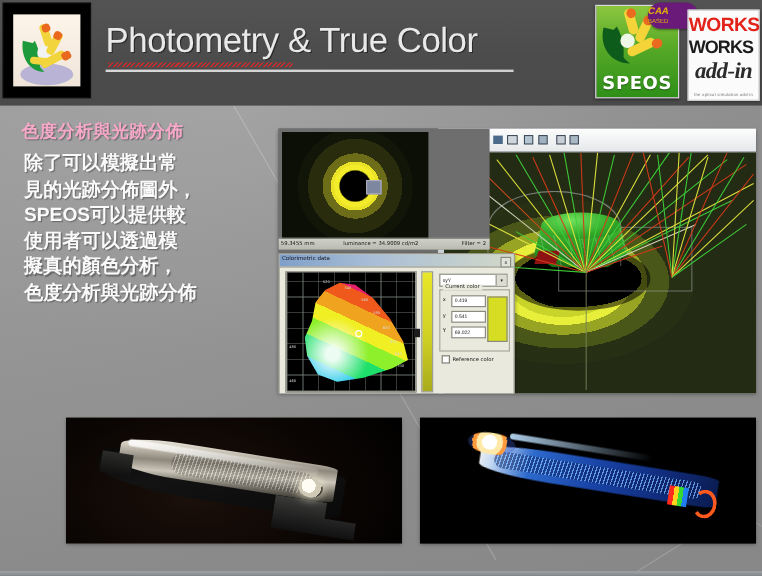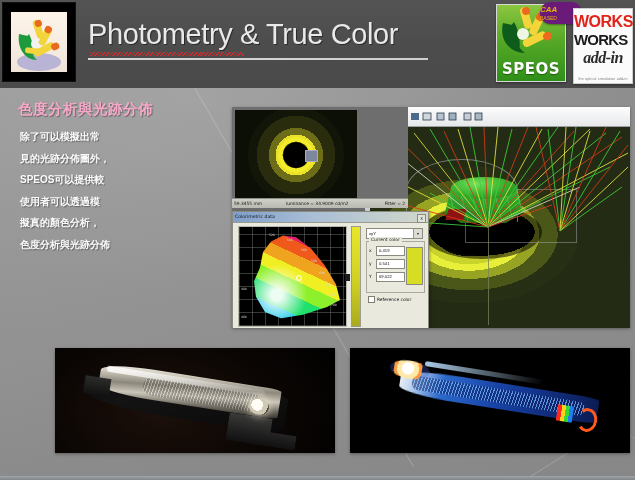--- a/index.html
+++ b/index.html
@@ -58,31 +58,31 @@
   .caav5 i{font-size:5px;display:block;font-style:normal;}
 
   
   .logo-optis{position:absolute;left:573px;top:8px;width:58px;height:74px;
     background:#fbfbfb;border:1px solid #cfcfcf;box-shadow:0 1px 2px rgba(0,0,0,.35);}
   .logo-optis .l1{position:absolute;left:0;top:4px;width:100%;text-align:center;
     color:#e2231a;font-size:16px;font-weight:bold;letter-spacing:-0.5px;}
   .logo-optis .l2{position:absolute;left:0;top:22px;width:100%;text-align:left;
     color:#1b1b1b;font-size:15px;font-weight:bold;letter-spacing:-0.8px;}
   .logo-optis .l3{position:absolute;left:0;top:40px;width:100%;text-align:center;
-    color:#2b2b2b;font-size:16px;font-style:italic;font-weight:bold;
+    color:#2b2b2b;font-size:19px;font-style:italic;font-weight:bold;
     font-family:"Liberation Serif",serif;letter-spacing:-0.5px;}
   .logo-optis .l4{position:absolute;left:0;bottom:2px;width:100%;text-align:center;
     color:#7a7a7a;font-size:3.5px;letter-spacing:.2px;}
 
   
   .heading{position:absolute;left:18px;top:100px;width:210px;
     color:#f7a8c8;font-size:14.5px;font-weight:bold;letter-spacing:.5px;
     text-shadow:1px 1px 1px rgba(0,0,0,.35);}
   .body-text{position:absolute;left:20px;top:126px;width:190px;
-    color:#fafafa;font-size:10px;line-height:21.5px;font-weight:bold;
+    color:#fafafa;font-size:16px;line-height:21.5px;font-weight:bold;
     text-shadow:1px 1px 1px rgba(0,0,0,.35);}
   .body-text div{white-space:nowrap;}
 
   
   .shot{position:absolute;left:232px;top:107px;width:398px;height:221px;
     background:#6e6e6e;box-shadow:0 1px 3px rgba(0,0,0,.35);overflow:hidden;}
 
   
   .lum-view{position:absolute;left:0;top:0;width:176px;height:101px;background:#6e6e6e;}
   .lum-img{position:absolute;left:3px;top:3px;width:122px;height:89px;background:#0b0f06;overflow:hidden;}

